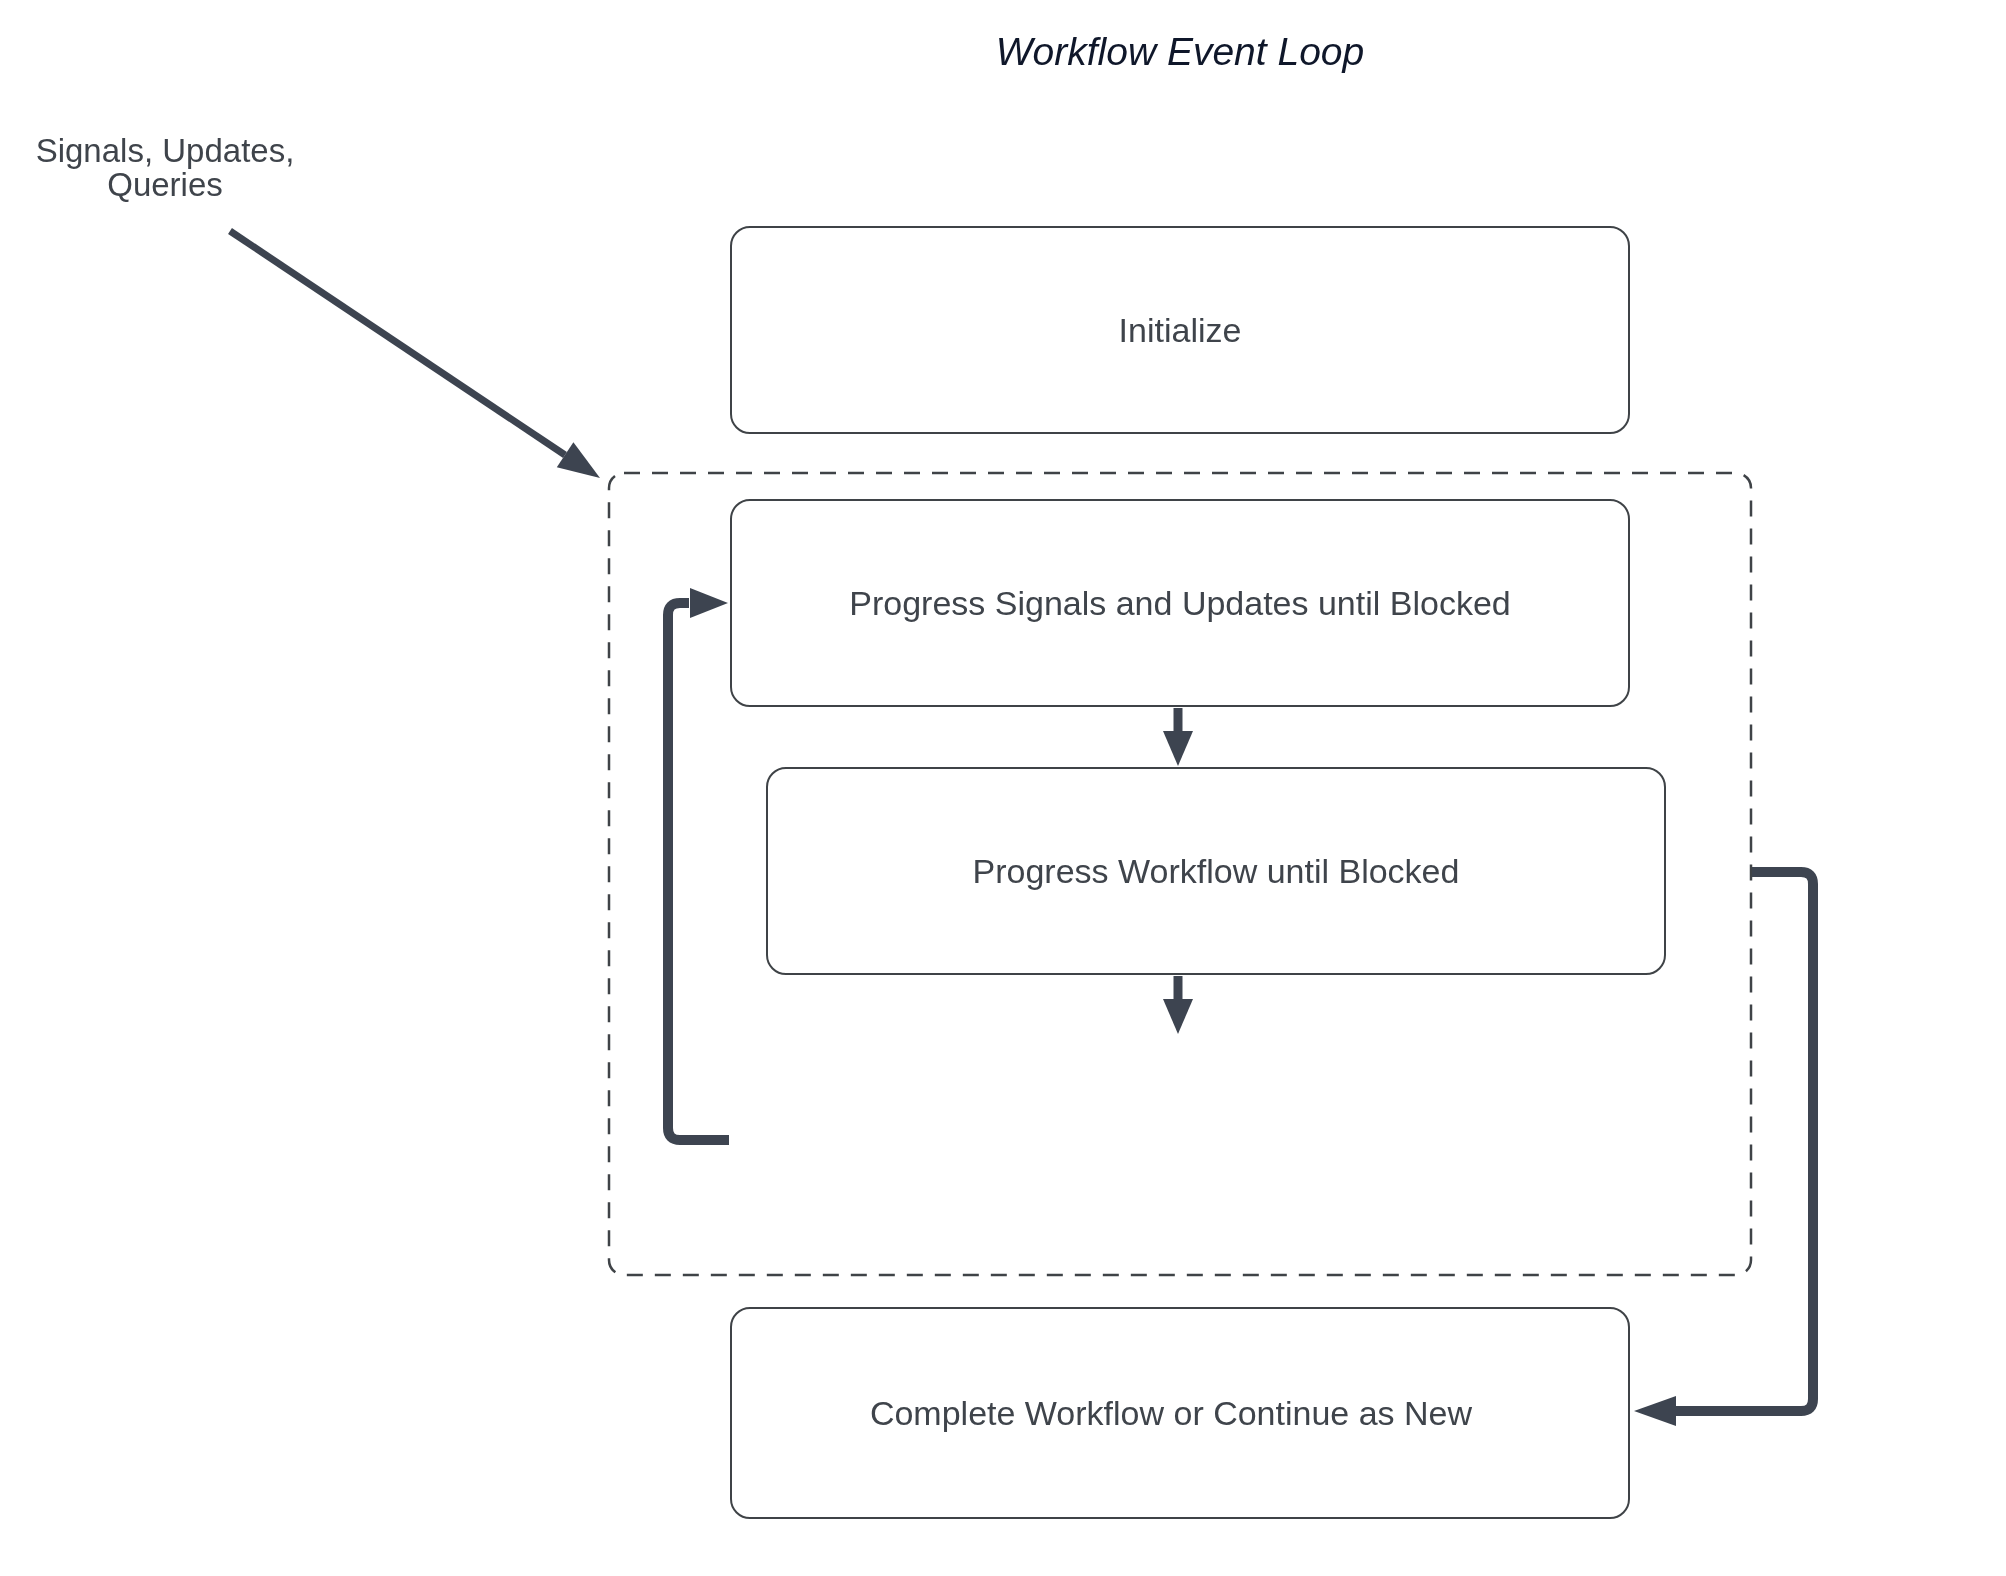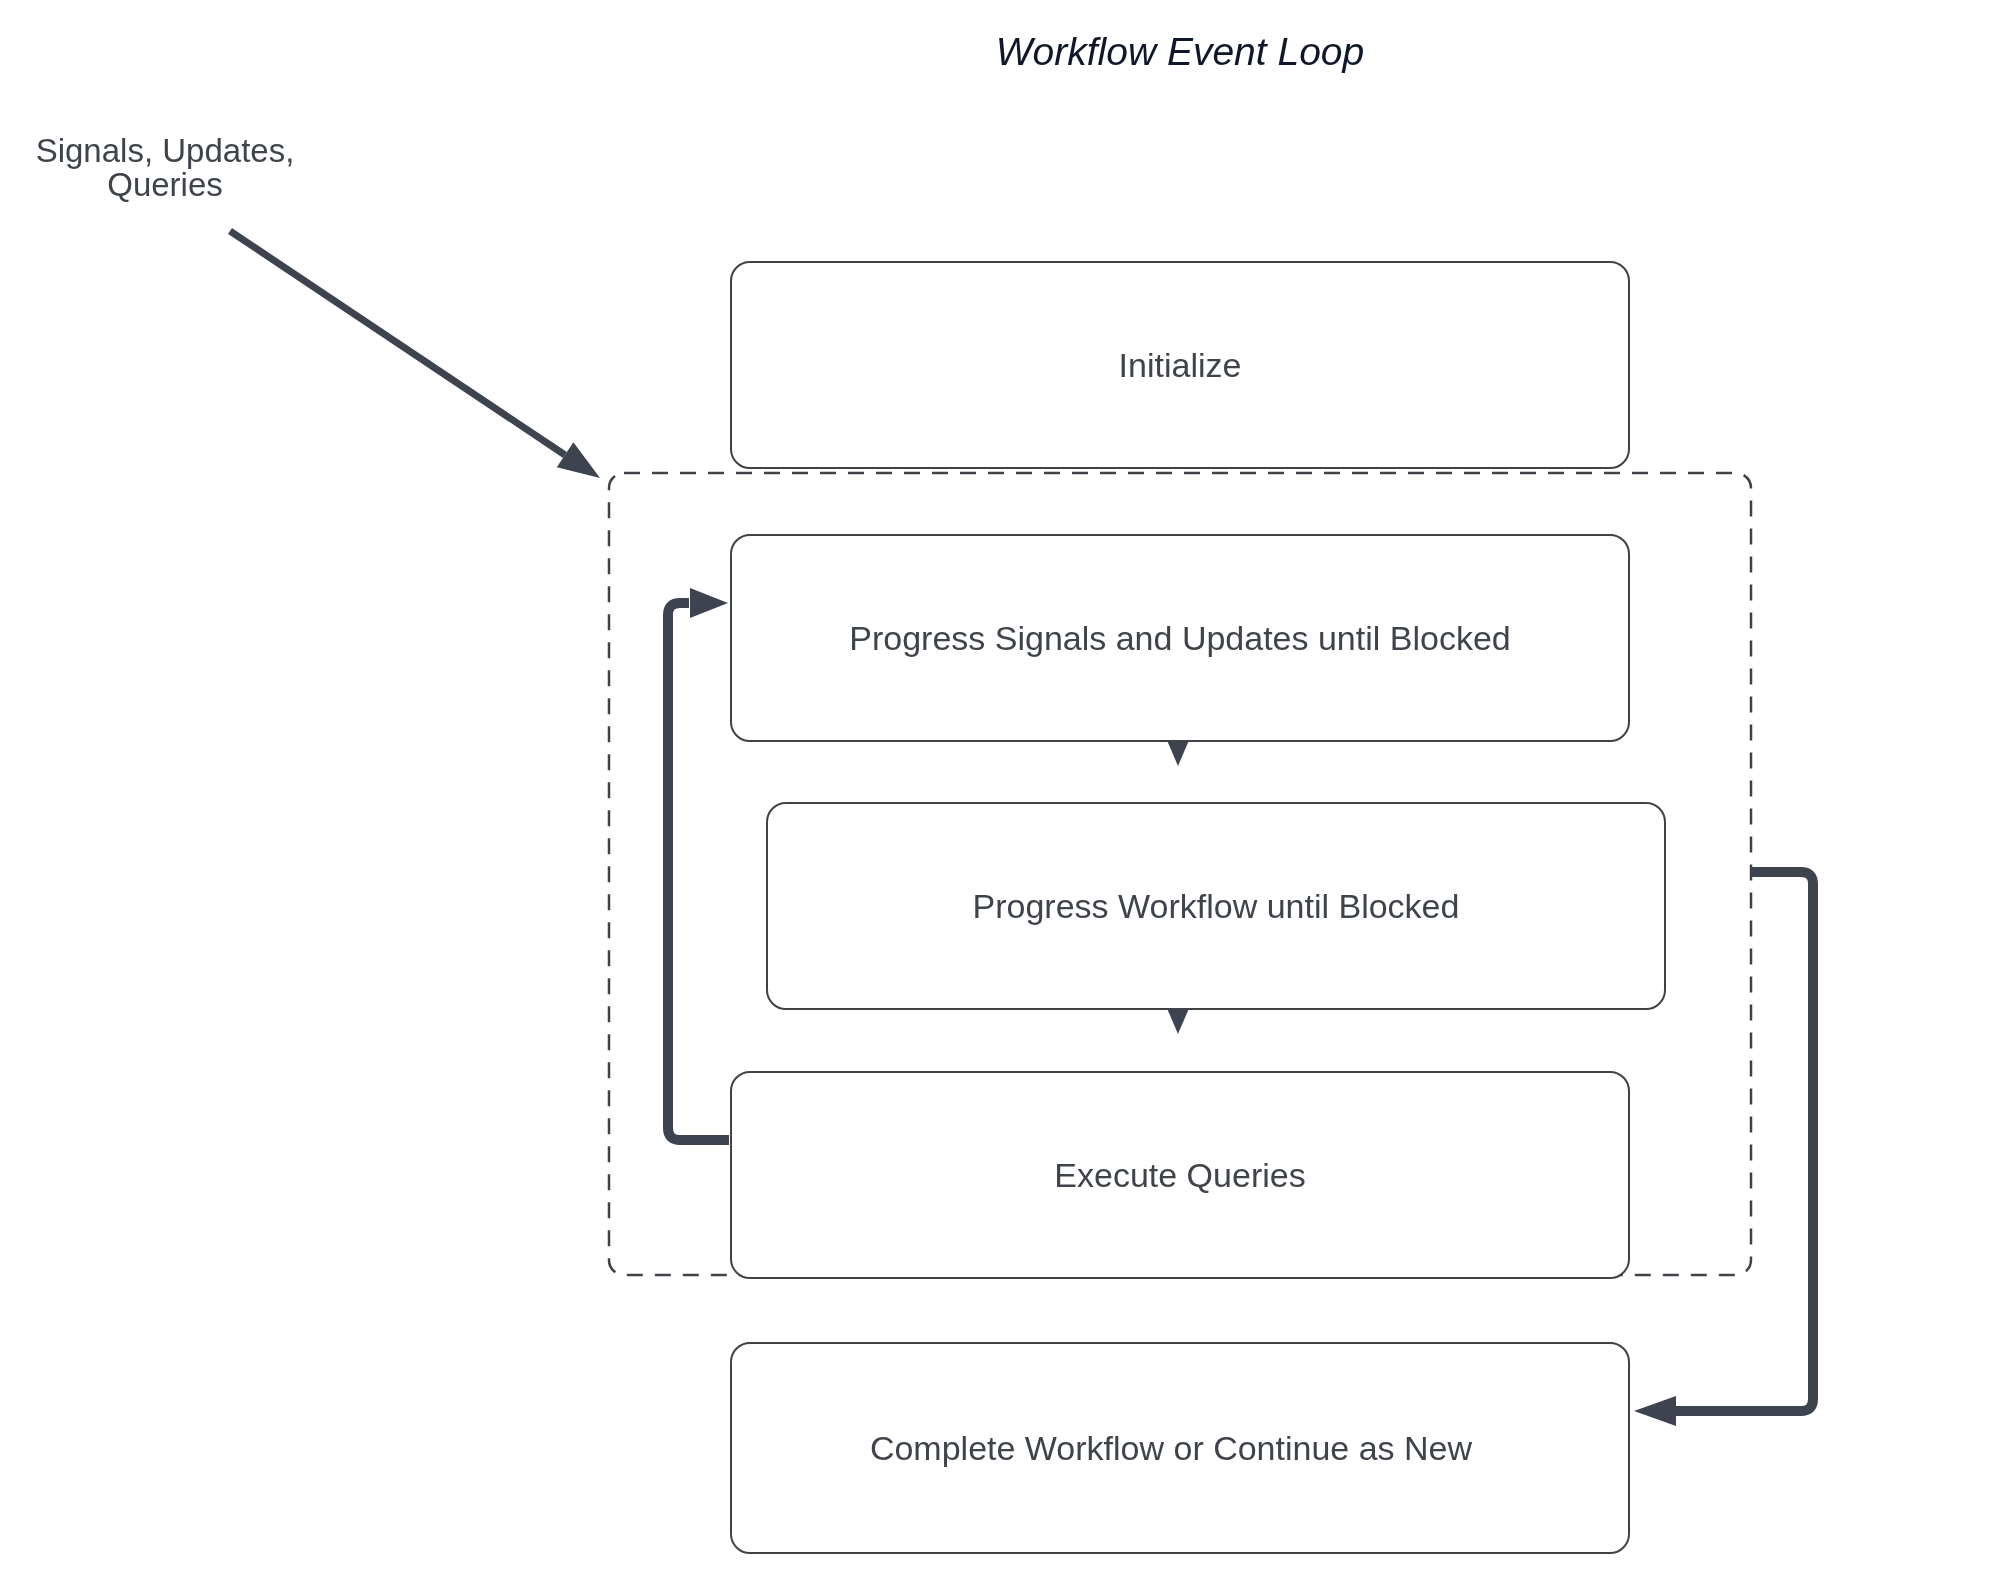--- a/index.html
+++ b/index.html
@@ -44,21 +44,20 @@
     background: #ffffff;
     border: 2px solid #3f4347;
     border-radius: 20px;
     display: flex;
     align-items: center;
     justify-content: center;
     text-align: center;
     font-size: 34px;
     color: #3f444b;
     padding: 0 30px;
-    margin-top: 35px;
   }
   .node-initialize        { left: 730px; top: 226px;  width: 900px; height: 208px; }
   .node-progress-signals  { left: 730px; top: 499px;  width: 900px; height: 208px; }
   .node-progress-workflow { left: 766px; top: 767px;  width: 900px; height: 208px; }
   .node-execute-queries   { left: 730px; top: 1036px; width: 900px; height: 208px; }
   .node-complete          { left: 730px; top: 1307px; width: 900px; height: 212px; padding-left: 12px; }
 </style>
 </head>
 <body>
 
@@ -94,21 +93,18 @@
   </div>
 
   <div class="node node-progress-signals">
     <span>Progress Signals and Updates until Blocked</span>
   </div>
 
   <div class="node node-progress-workflow">
     <span>Progress Workflow until Blocked</span>
   </div>
 
-  <div class="node node-execute-queries">
-    <span>Execute Queries</span>
-  </div>
 
   <div class="node node-complete">
     <span>Complete Workflow or Continue as New</span>
   </div>
 
 </div>
 
 </body></html>

